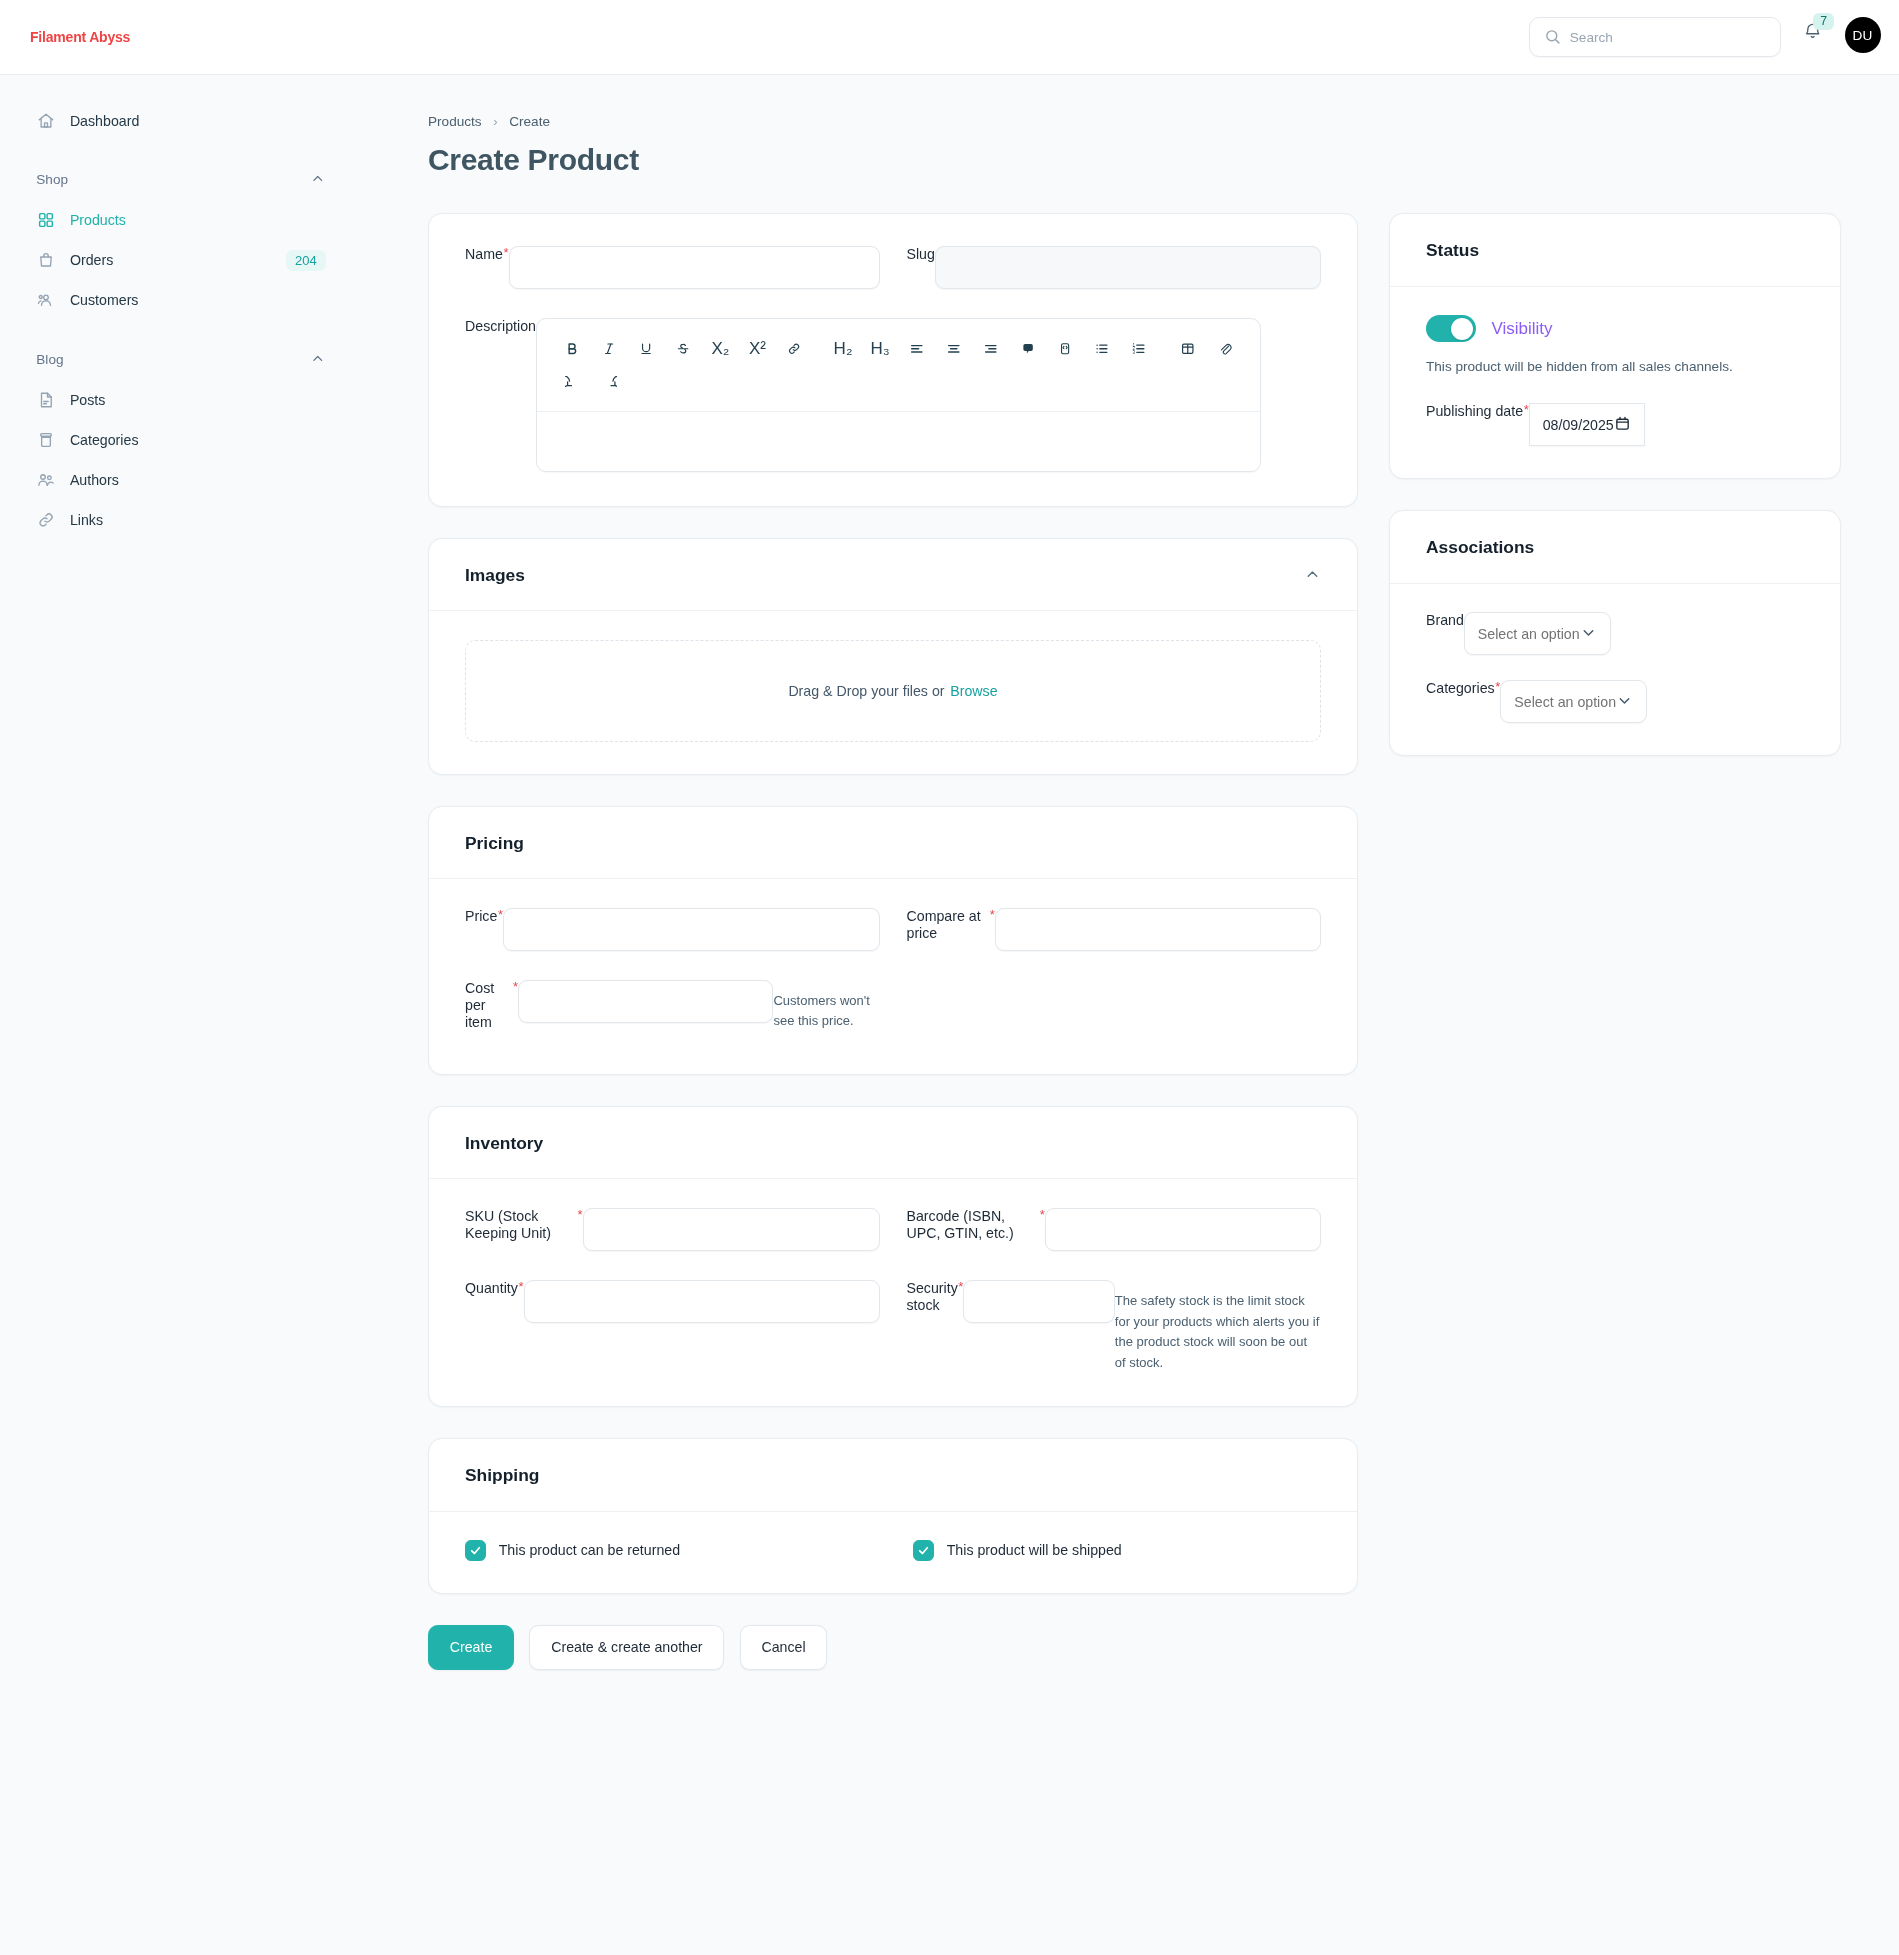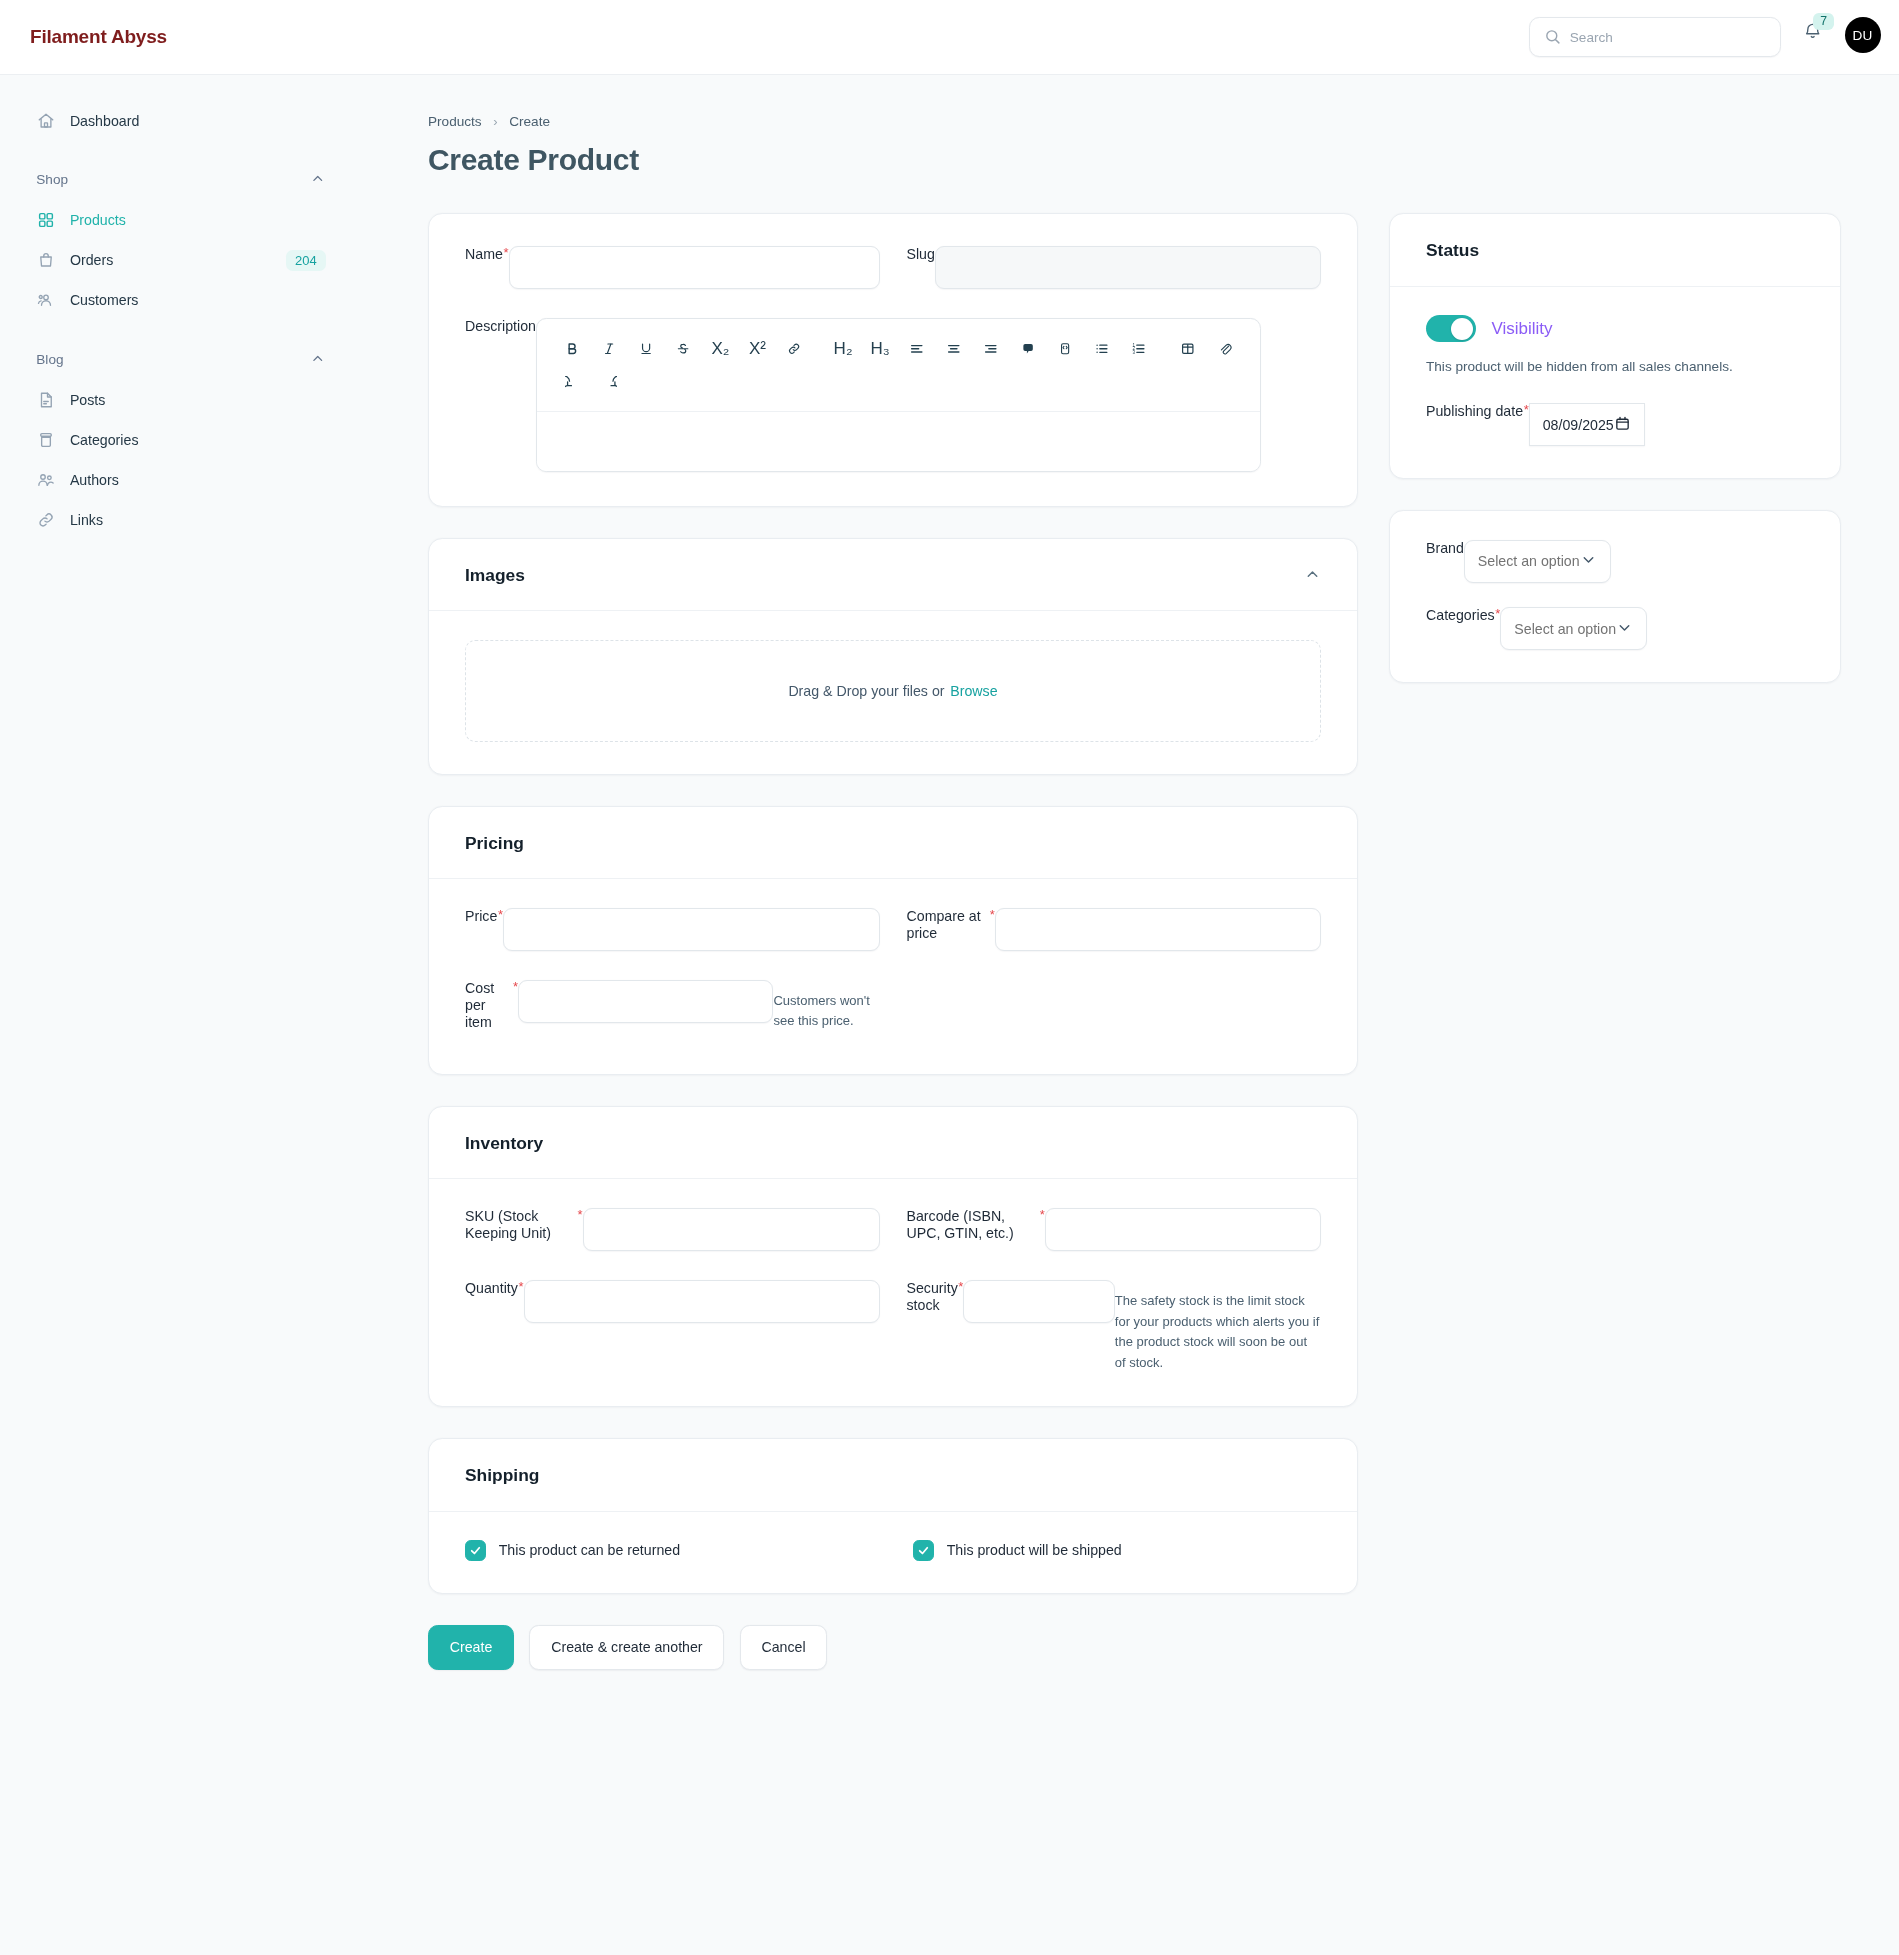--- a/index.html
+++ b/index.html
@@ -15,22 +15,22 @@
   
   .topbar {
     position: absolute; top: 0; left: 0; width: 1900px; height: 75px;
     background: #ffffff;
     border-bottom: 0.6px solid #eceff2;
     display: flex; align-items: center;
     z-index: 20;
   }
   .brand {
     margin-left: 30px;
-    font-size: 19px; font-weight: 700; letter-spacing: -0.2px;
-    color: #7f1d1d;
+    font-size: 14px; font-weight: 700; letter-spacing: -0.2px;
+    color: #ef4444;
   }
   .topbar-right {
     margin-left: auto; margin-right: 19.4px;
     display: flex; align-items: flex-start; gap: 17px;
   }
   .search-box {
     width: 252px; height: 40px;
     border: 0.6px solid #e4e8ec; border-radius: 10.3px;
     background: #fff;
     display: flex; align-items: center; padding: 0 14.2px; gap: 9px;
@@ -675,20 +675,23 @@
                     <line x1="8.5" y1="3.5" x2="8.5" y2="6.5"></line>
                     <line x1="15.5" y1="3.5" x2="15.5" y2="6.5"></line>
                   </svg>
               </span>
             </div>
           </div>
         </div>
       </div>
 
       <div class="card">
+        <div class="card-head bordered">
+          <span class="card-title">Associations</span>
+        </div>
         <div class="card-body">
           <div class="field">
             <span class="label">Brand</span>
             <div class="select">
               <span>Select an option</span>
               <span class="chev">
                 <svg width="17" height="17" viewBox="0 0 24 24" fill="none" stroke="#44586a" stroke-width="2" stroke-linecap="round" stroke-linejoin="round">
                     <polyline points="6 9.5 12 15.5 18 9.5"></polyline>
                   </svg>
               </span>

